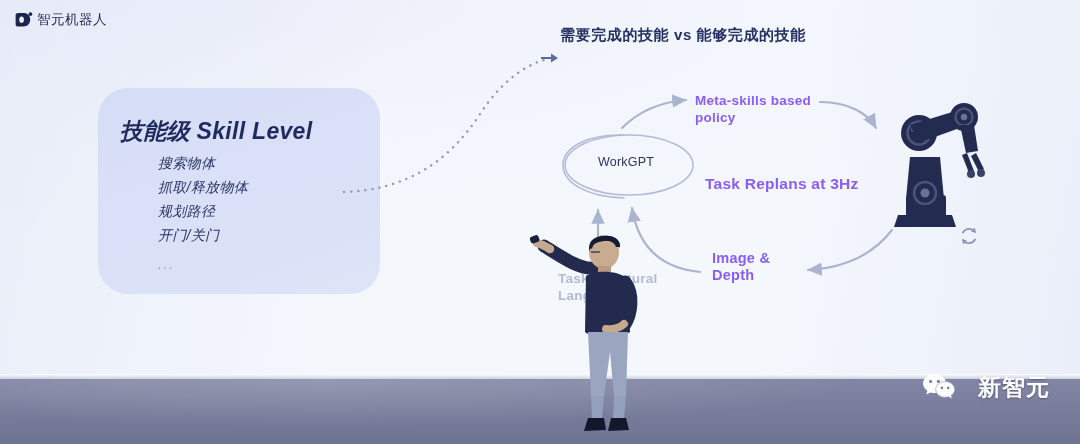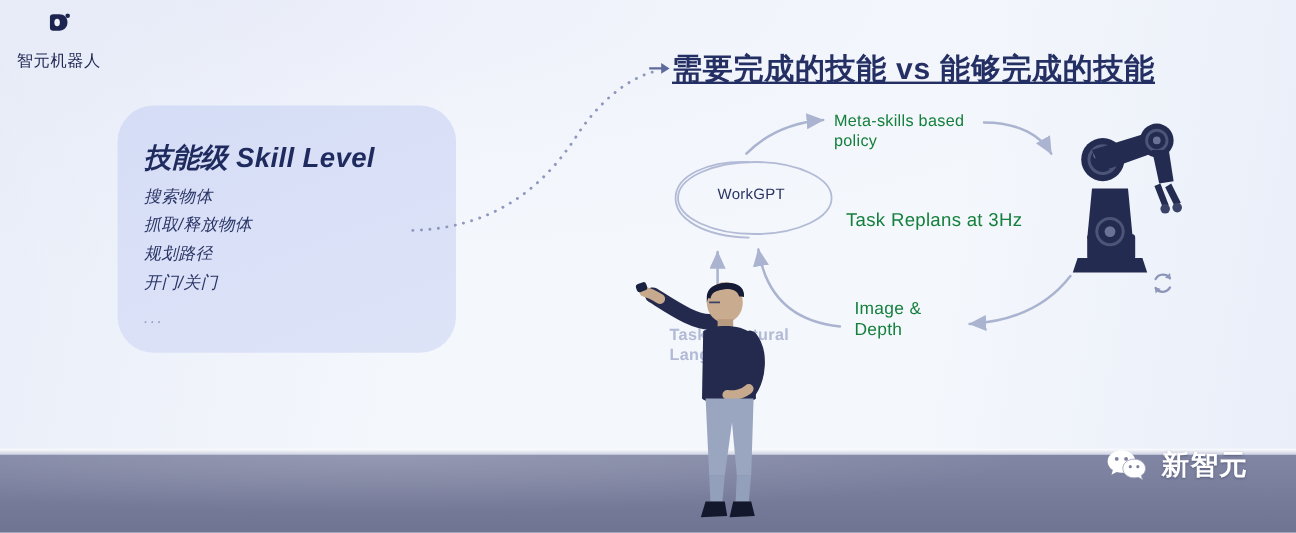--- a/index.html
+++ b/index.html
@@ -30,58 +30,58 @@
   .floor{
     position:absolute;left:0;top:379px;width:1080px;height:65px;
     background:linear-gradient(180deg,#8186a4 0%,#7d82a0 24%,#757a99 62%,#6f7493 100%);
   }
   .floor-sheen{
     position:absolute;left:0;top:379px;width:1080px;height:65px;
     background:radial-gradient(80% 120% at 30% 0%,rgba(255,255,255,.16),rgba(255,255,255,0) 62%);
   }
 
   
-  .brand{position:absolute;left:14px;top:11px;display:flex;align-items:center;gap:14px;flex-direction:column;}
+  .brand{position:absolute;left:14px;top:11px;display:flex;align-items:center;gap:4px;}
   .brand-mark{width:19px;height:17px;position:relative;}
   .brand-text{
     font-size:13.5px;color:#1d2450;letter-spacing:.5px;white-space:nowrap;
     font-family:"Liberation Sans","DejaVu Sans",sans-serif;
   }
 
   
   .skill-card{
     position:absolute;left:98px;top:88px;width:282px;height:206px;
     background:linear-gradient(160deg,#d5ddf6 0%,#d9e0f7 45%,#dde4f8 100%);
     border-radius:30px;
     font-style:italic;
   }
   .skill-title{
     position:absolute;left:22px;top:28px;
     font-size:23px;font-weight:bold;color:#1f2a5e;letter-spacing:.3px;white-space:nowrap;
   }
   .skill-list{position:absolute;left:22px;top:63px;}
   .skill-item{
-    font-size:14px;color:#2a3566;line-height:24px;white-space:nowrap;letter-spacing:.3px;
+    font-size:14px;color:#2a3566;line-height:24px;white-space:nowrap;letter-spacing:.3px;margin-left:38px;
   }
   .skill-item.ellipsis{color:#8f9ac4;font-size:13px;letter-spacing:2px;padding-top:6px;}
 
   
   .headline{
-    position:absolute;left:560px;top:41px;
-    font-size:25px;font-weight:bold;color:#242f63;letter-spacing:.6px;white-space:nowrap;text-decoration:underline;
+    position:absolute;left:560px;top:26px;
+    font-size:15px;font-weight:bold;color:#242f63;letter-spacing:.6px;white-space:nowrap;
   }
   .headline-arrow{position:absolute;left:541px;top:50px;width:18px;height:12px;}
 
   
   .dotted-link{position:absolute;left:338px;top:40px;width:232px;height:168px;}
 
   
   .diagram{position:absolute;left:520px;top:80px;width:520px;height:240px;}
   .node-label{
-    position:absolute;font-weight:normal;color:#15803d;letter-spacing:.25px;
+    position:absolute;font-weight:bold;color:#8b5cf6;letter-spacing:.25px;
     line-height:17px;white-space:pre-line;
   }
   .lbl-meta{left:175px;top:12px;font-size:13.5px;}
   .lbl-replan{left:185px;top:95px;font-size:15.5px;white-space:nowrap;}
   .lbl-image{left:192px;top:170px;font-size:14.5px;}
   .lbl-robot{left:315px;top:142px;font-size:13.5px;color:#a9b1cf;font-weight:bold;}
   .lbl-task{left:38px;top:190px;font-size:13.5px;color:#b3bad6;font-weight:bold;}
   .lbl-workgpt{
     position:absolute;left:58px;top:75px;width:96px;text-align:center;
     font-size:12.5px;font-weight:normal;color:#2b3563;letter-spacing:.2px;
@@ -89,21 +89,21 @@
   .ellipse-wrap{position:absolute;left:34px;top:48px;width:146px;height:74px;}
   .cycle-arrows{position:absolute;left:0;top:0;width:520px;height:240px;}
   .refresh-icon{position:absolute;left:438px;top:145px;width:22px;height:22px;}
   .robot-arm{position:absolute;left:350px;top:15px;width:120px;height:135px;}
 
   
   .presenter{position:absolute;left:528px;top:222px;width:128px;height:222px;}
 
   
   .watermark{
-    position:absolute;left:922px;top:372px;display:flex;align-items:center;gap:12px;
+    position:absolute;left:922px;top:372px;display:flex;align-items:flex-start;gap:22px;
   }
   .wm-icon{width:34px;height:29px;position:relative;}
   .wm-text{
     font-size:23px;font-weight:bold;color:#ffffff;letter-spacing:1px;white-space:nowrap;
     text-shadow:0 1px 2px rgba(40,44,70,.45);
   }
 </style>
 </head>
 <body>
 

